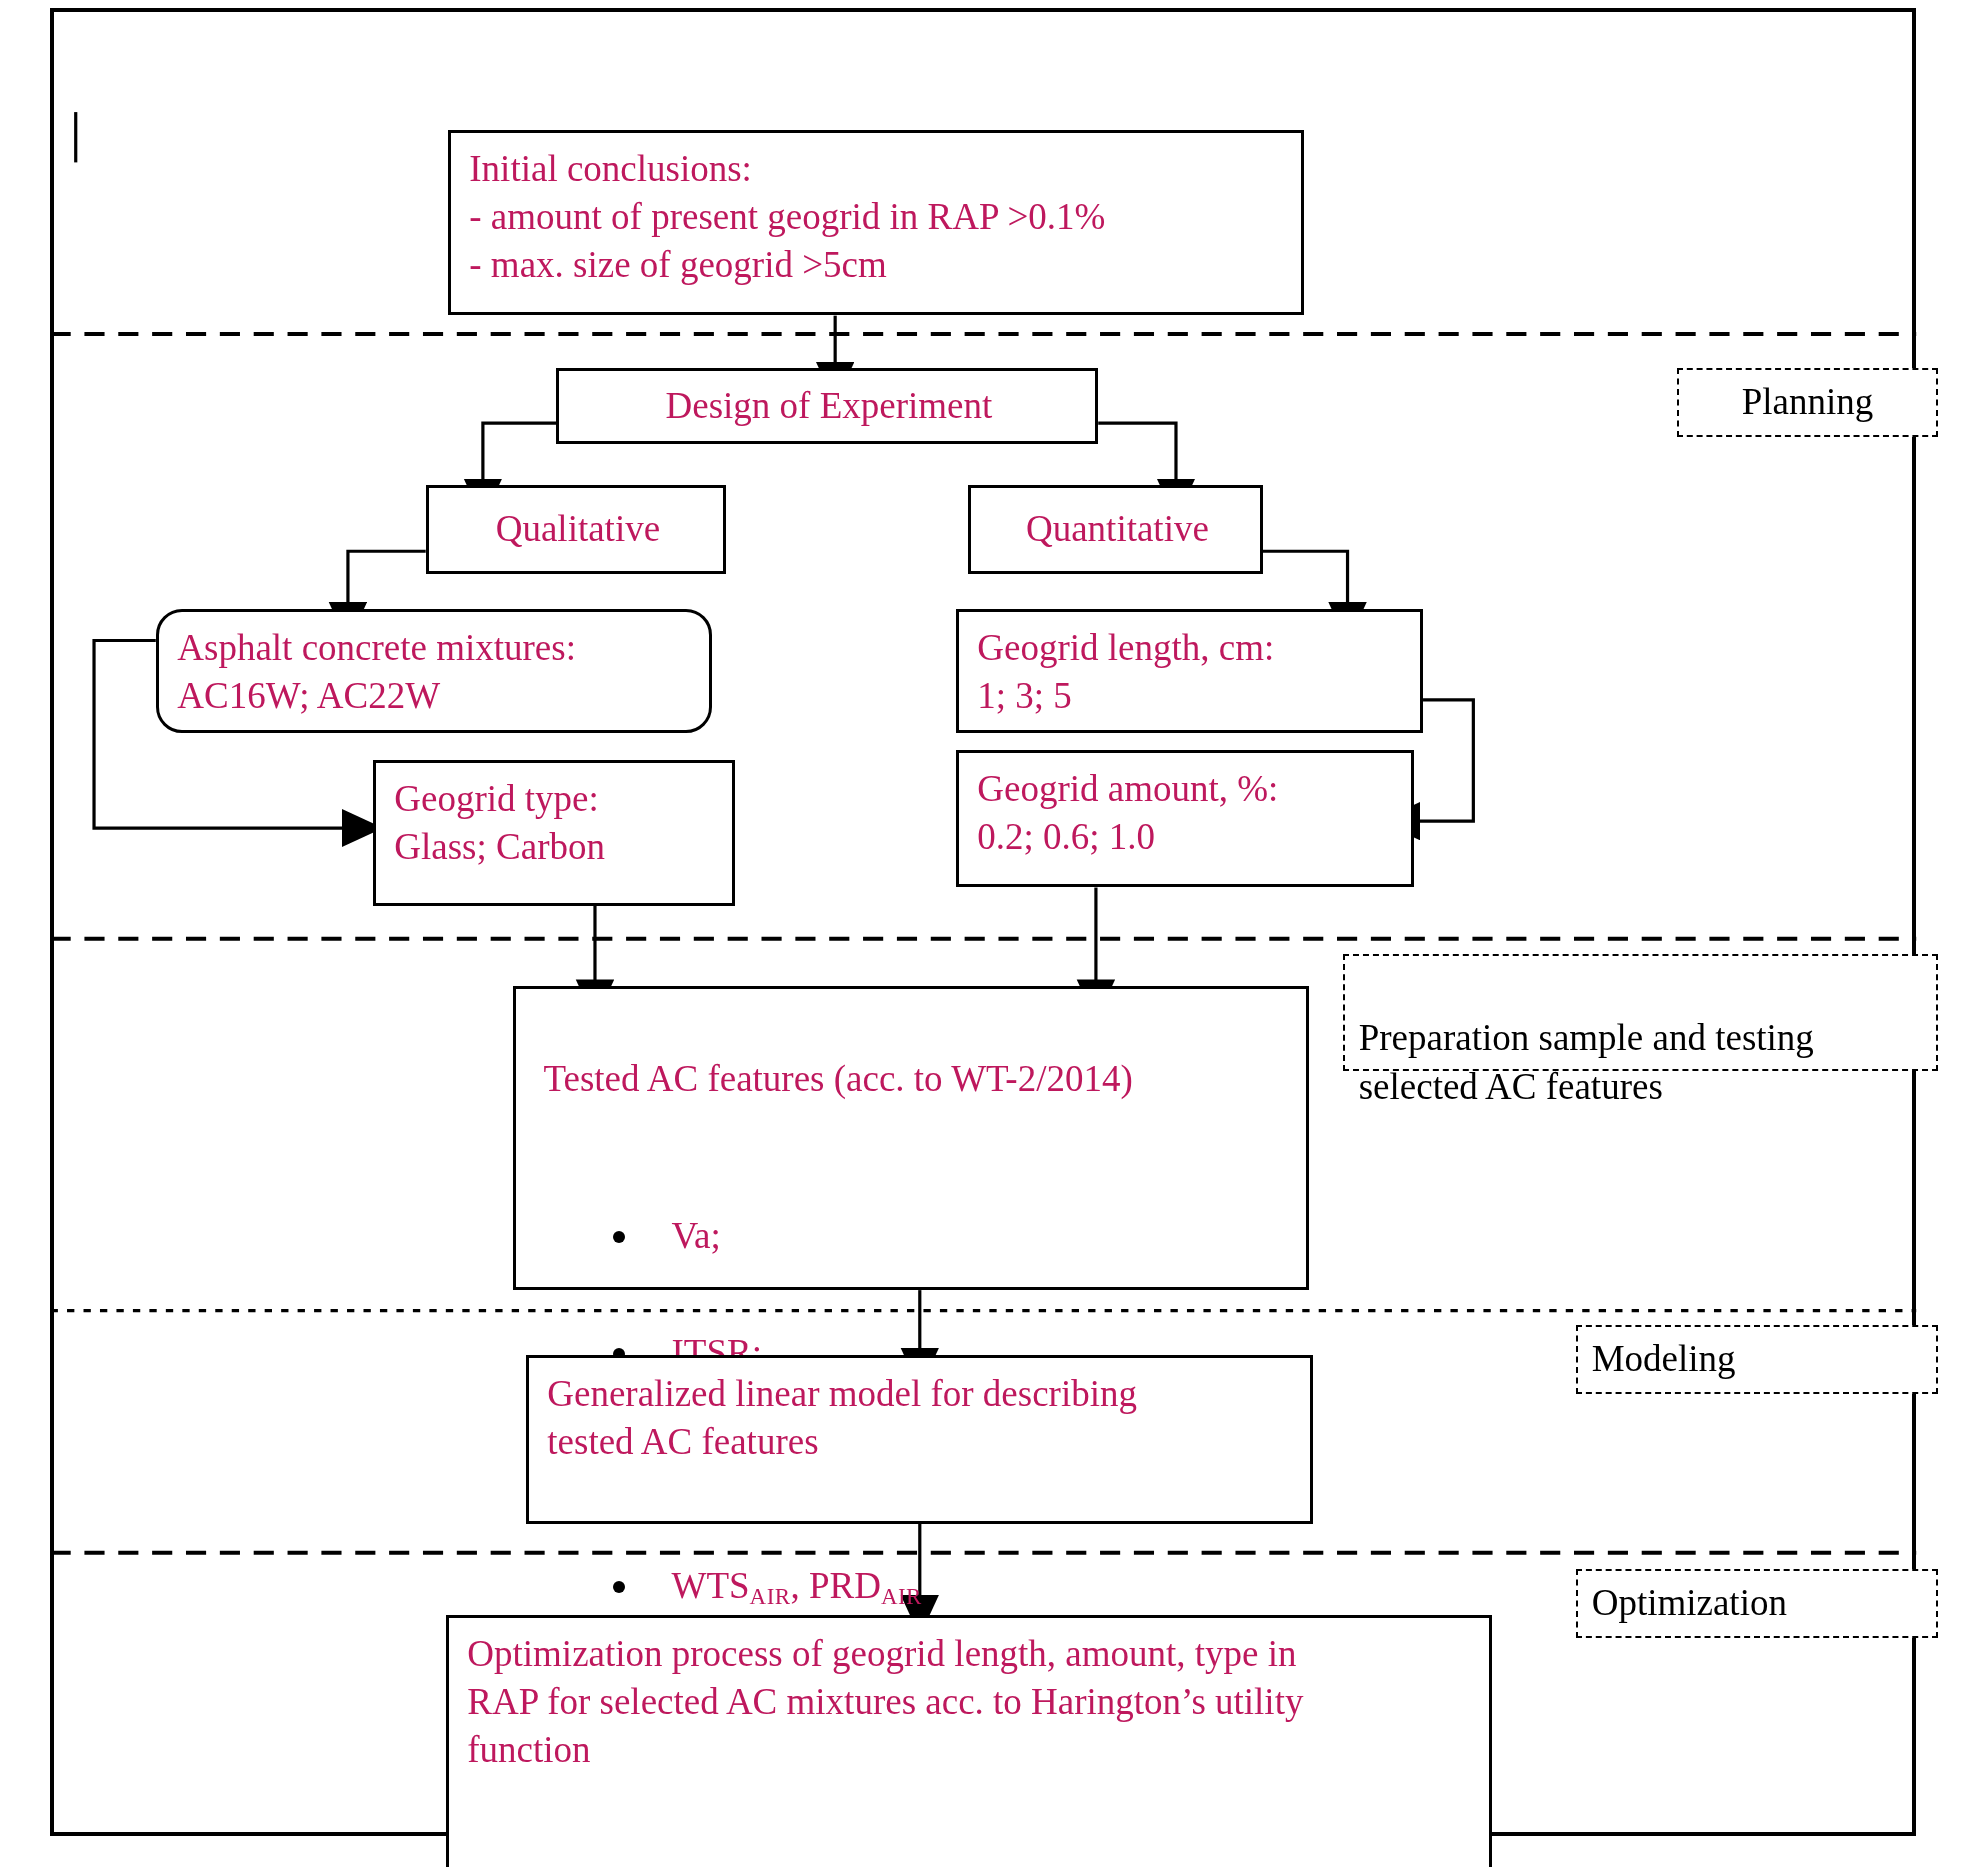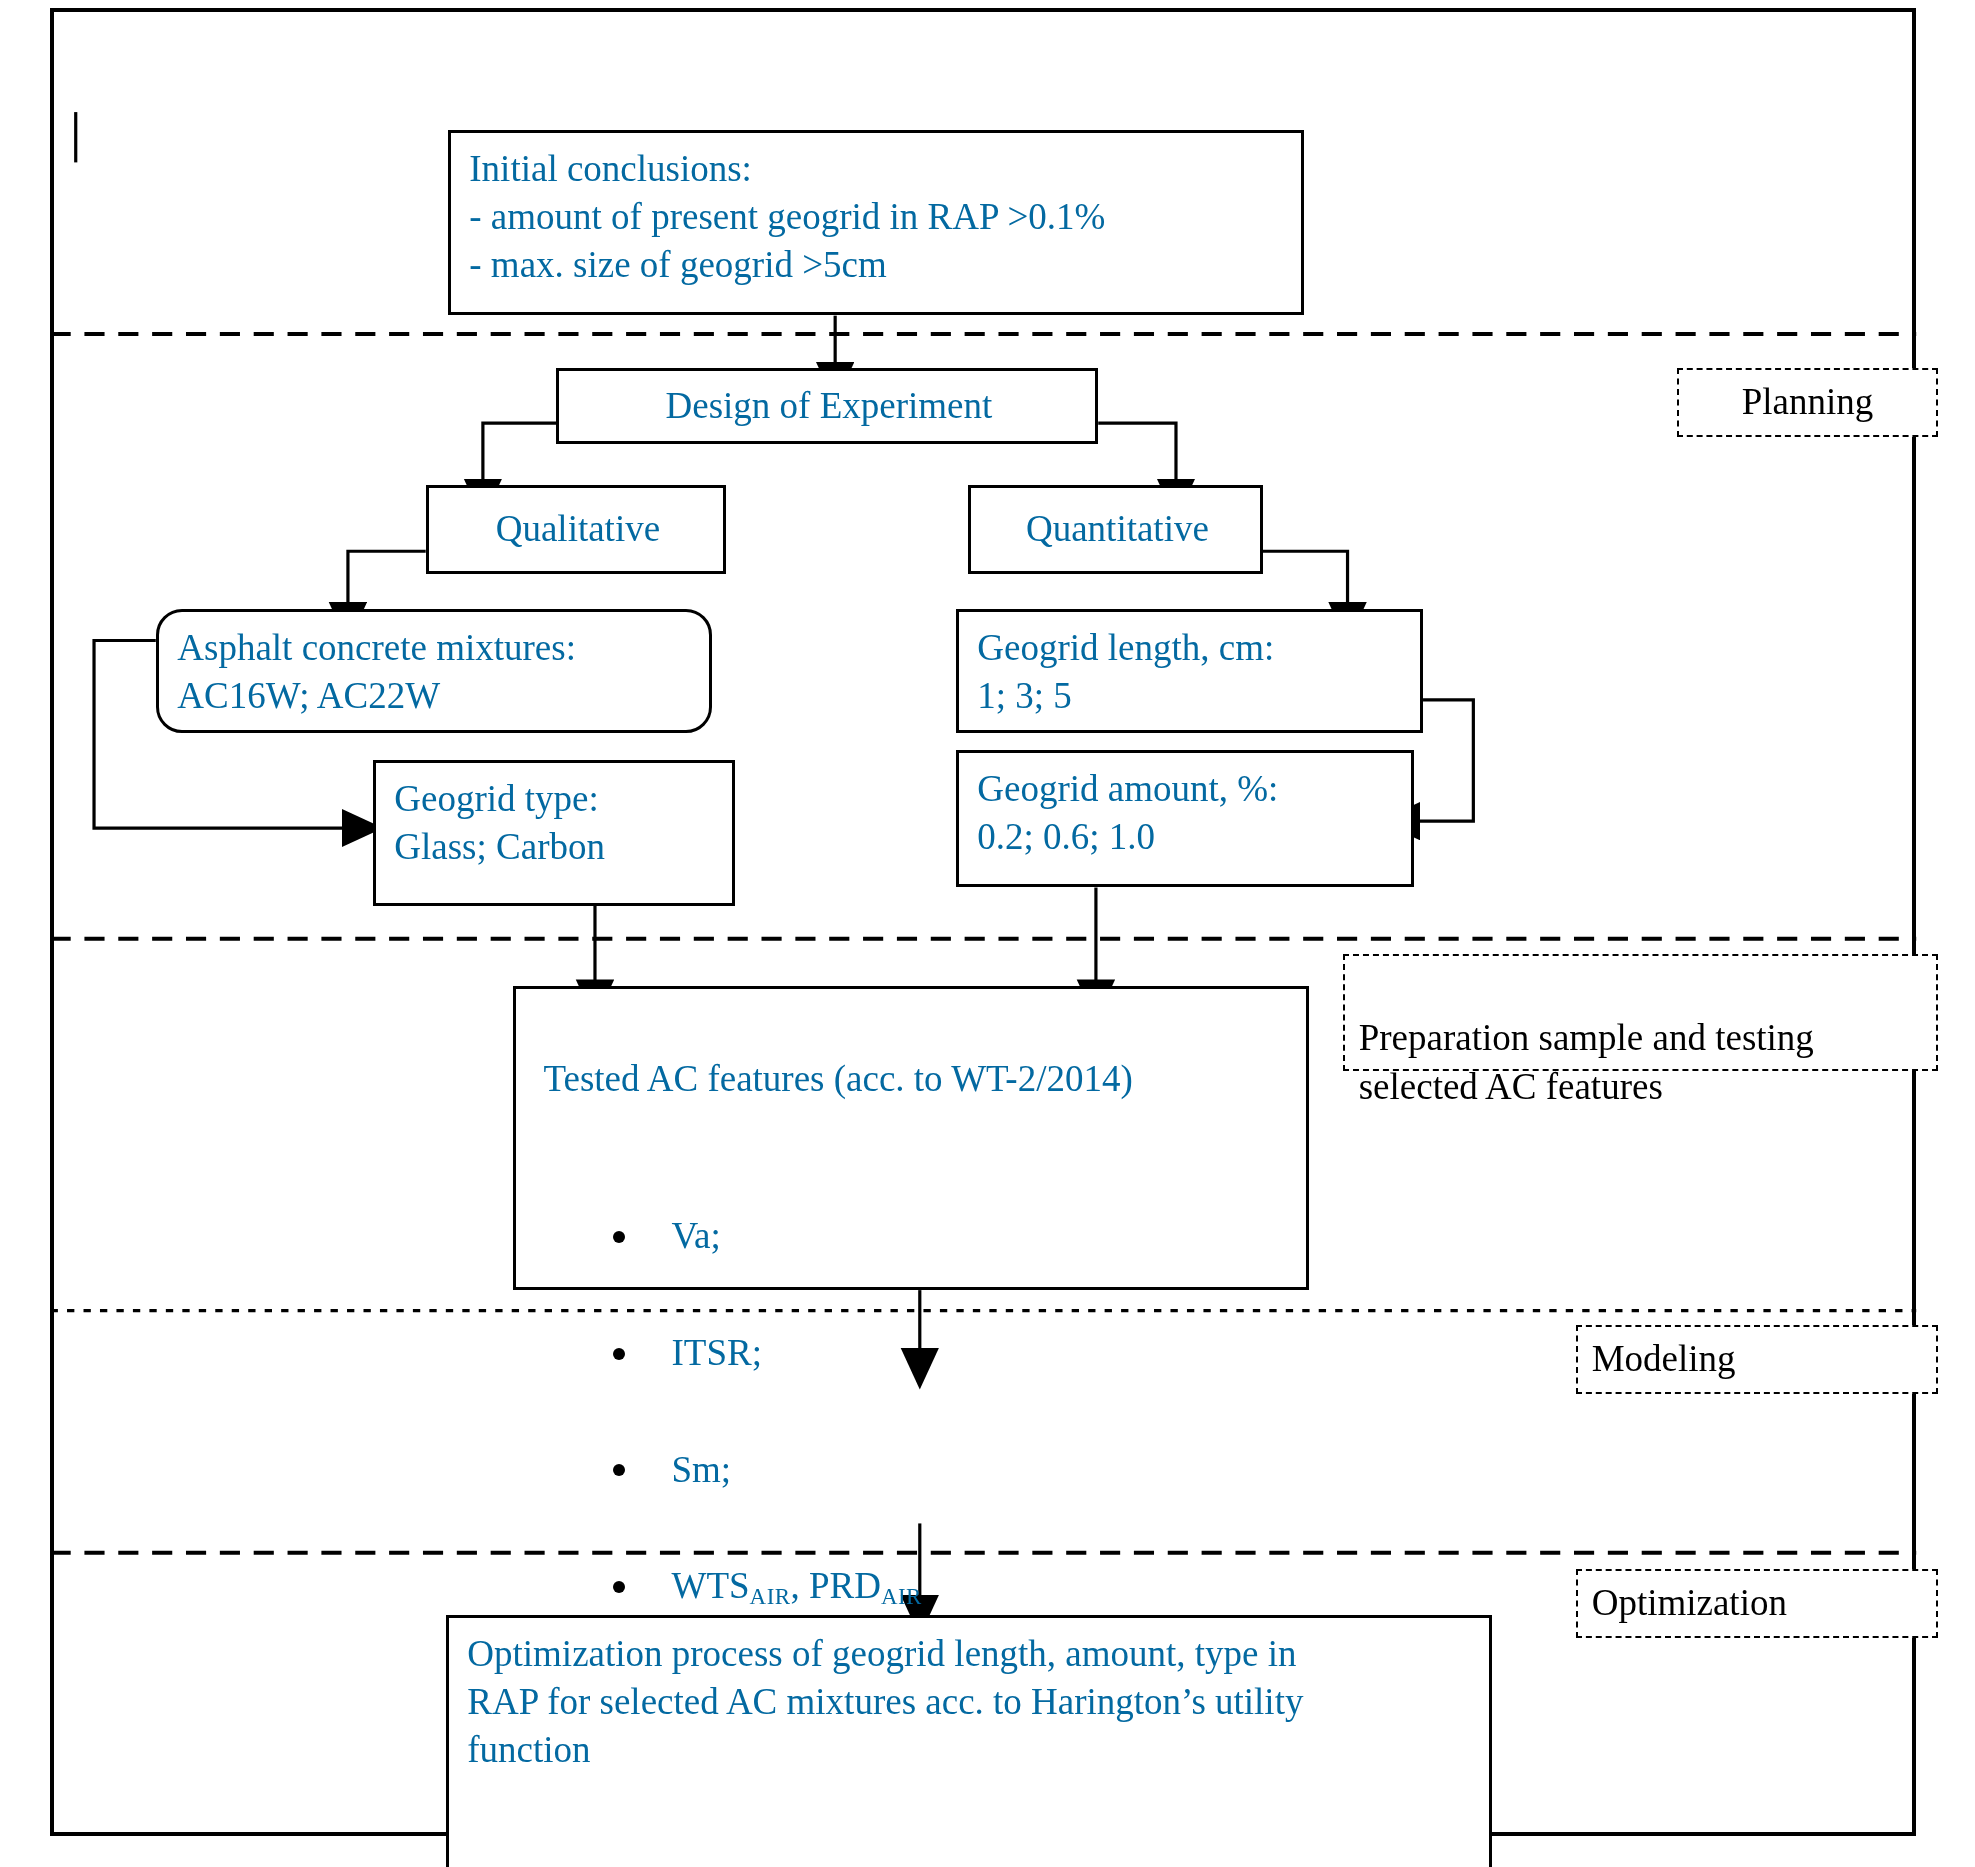--- a/index.html
+++ b/index.html
@@ -34,21 +34,21 @@
     width: 1975px;
     height: 1867px;
     pointer-events: none;
   }
   
   .node {
     position: absolute;
     box-sizing: border-box;
     border: 3.2px solid #000000;
     background: #ffffff;
-    color: #0369a1;
+    color: #be185d;
     font-size: 37px;
     line-height: 1.30;
     padding: 12px 15.6px 12px 18.3px;
     white-space: pre-line;
   }
   .node.center {
     text-align: center;
     padding-left: 13px;
     padding-right: 9.2px;
     display: flex;
@@ -204,19 +204,21 @@
   <div class="node" style="left:513px; top:986px; width:796px; height:304px; padding:18.3px 15.6px 12px 27.5px;">
     <span class="feature-title">Tested AC features (acc. to WT-2/2014)</span>
     <ul class="feature-list">
       <li><span>Va;</span></li>
       <li><span>ITSR;</span></li>
       <li><span>Sm;</span></li>
       <li><span><span>WTS</span><sub>AIR</sub><span>, PRD</span><sub>AIR</sub><span></span></span></li>
     </ul>
   </div>
 
+  <div class="node" style="left:526px; top:1355px; width:787px; height:169px;">Generalized linear model for describing
+tested AC features</div>
 
   <div class="node" style="left:446px; top:1602px; width:1046px; height:273px;margin-top:13px;">Optimization process of geogrid length, amount, type in
 RAP for selected AC mixtures acc. to Harington’s utility
 function</div>
 
 </div>
 
 
 </body></html>

